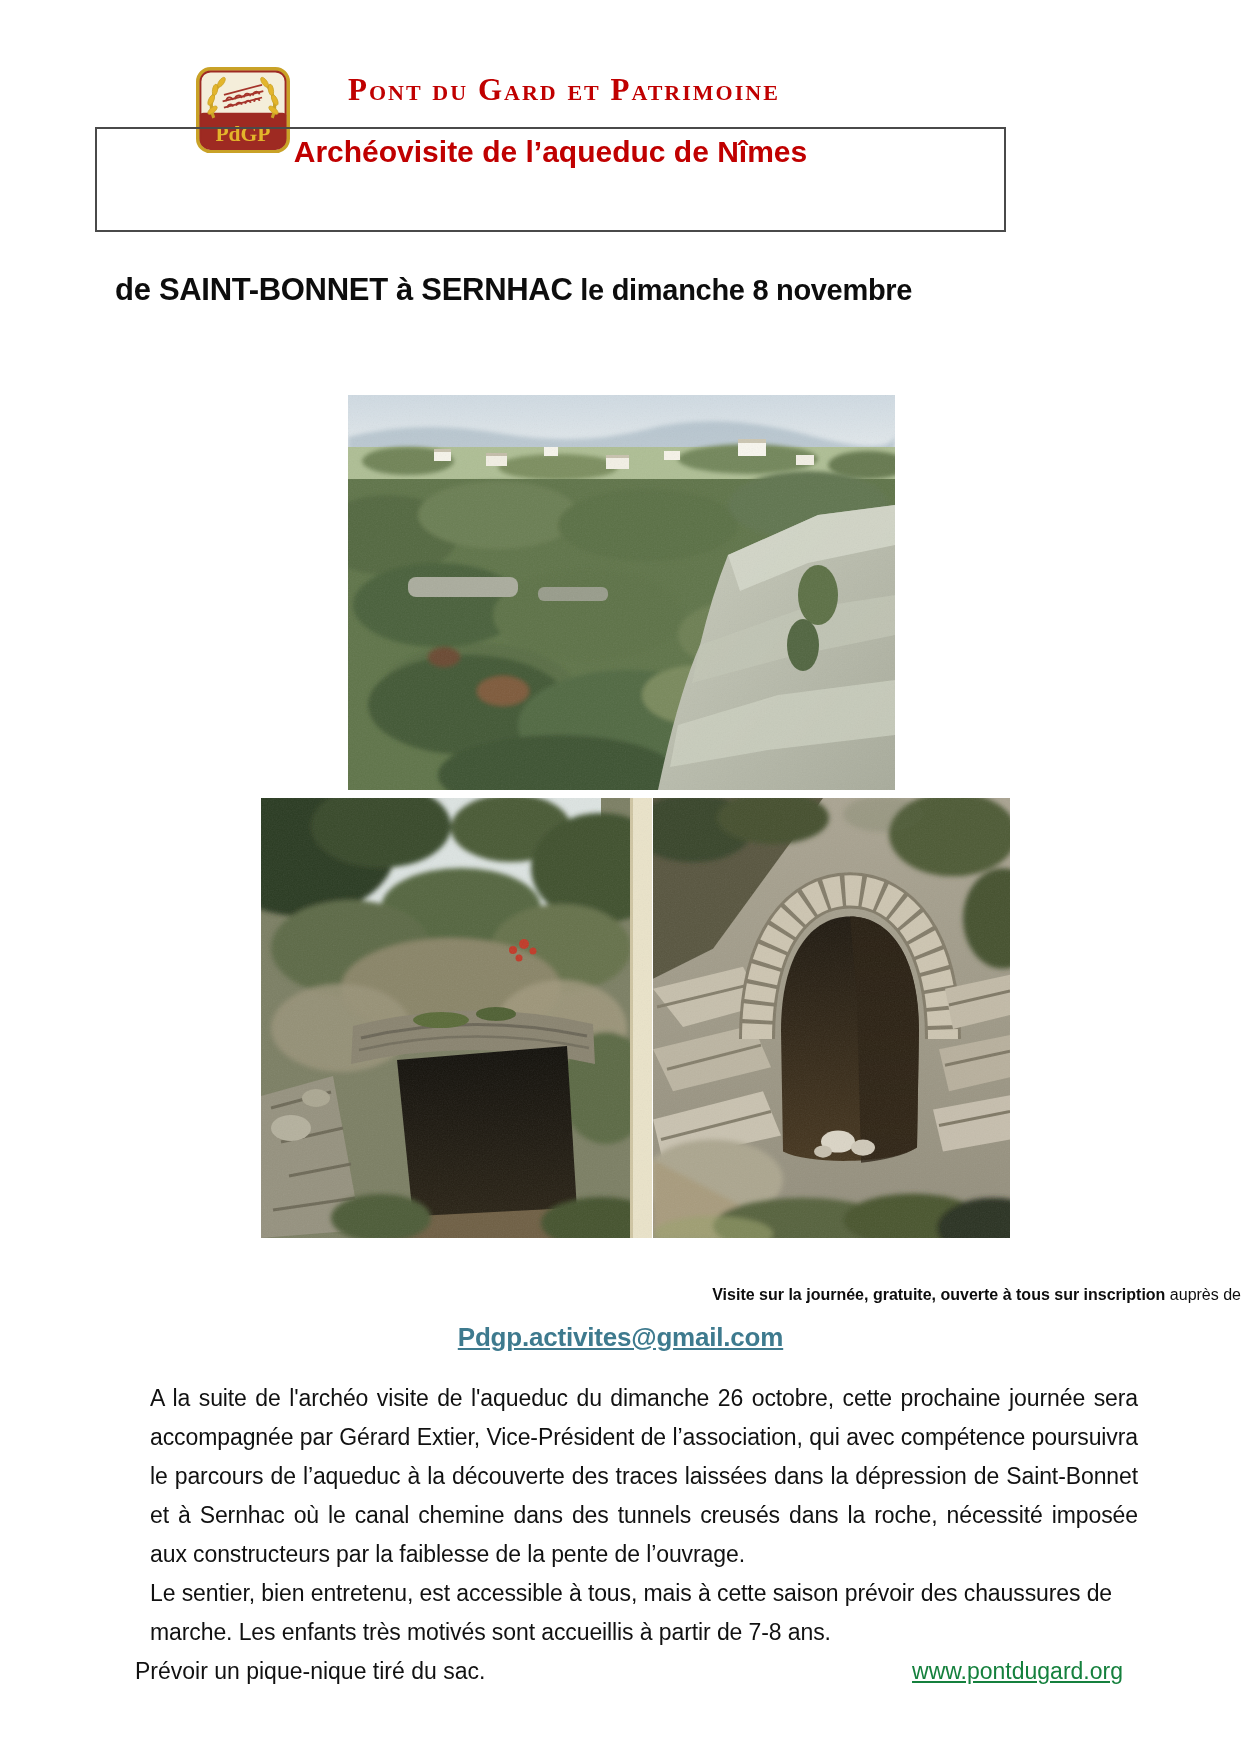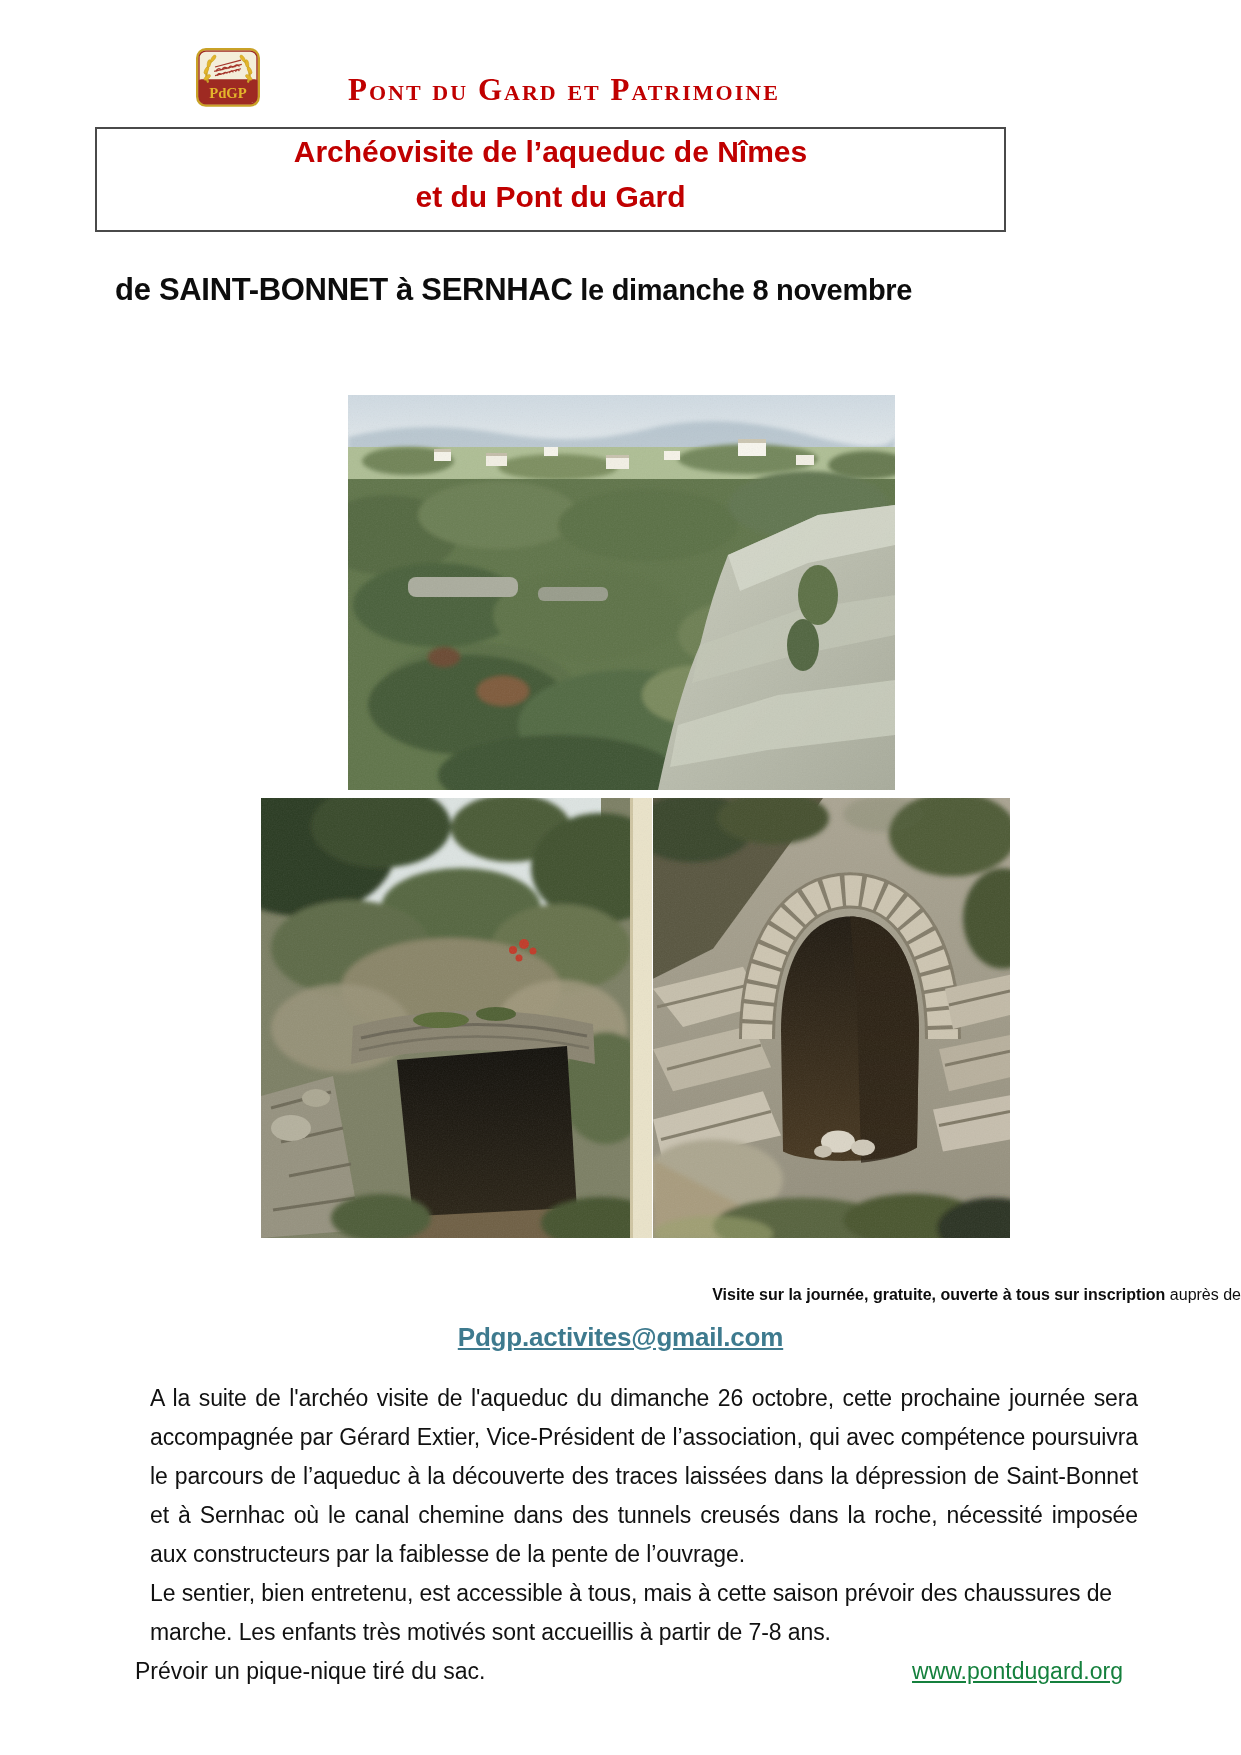--- a/index.html
+++ b/index.html
@@ -6,21 +6,21 @@
   .page{
     position:relative;
     width:1241px;height:1755px;
     margin:0 auto;
     background:#ffffff;
     font-family:"Liberation Sans", sans-serif;
     overflow:hidden;
   }
   
   .logo{
-    position:absolute;left:196px;top:48px;width:64px;height:68px;
+    position:absolute;left:196px;top:67px;width:94px;height:68px;
   }
   .org-title{
     position:absolute;left:348px;top:72px;
     font-family:"Liberation Serif", serif;
     font-variant:small-caps;
     font-weight:bold;
     font-size:31px;
     letter-spacing:2px;
     color:#C00000;
     white-space:nowrap;
@@ -111,21 +111,20 @@
         <path d="M25 32 a2 2 0 0 1 4 -0.8 M32 30.5 a2 2 0 0 1 4 -0.8 M39 29 a2 2 0 0 1 4 -0.8 M46 27.5 a2 2 0 0 1 4 -0.8"></path>
       </g>
       <text x="37" y="58" text-anchor="middle" font-family="Liberation Serif, serif" font-size="17" font-weight="bold" fill="#E3B52B">PdGP</text>
     </svg>
   </div>
 
   <div class="org-title">Pont du Gard et Patrimoine</div>
 
   <div class="banner-box">
     <div class="banner-line">Archéovisite de l’aqueduc de Nîmes</div>
-    <div class="banner-line">et du Pont du Gard</div>
   </div>
 
   <div class="subtitle">
     <span class="route">de SAINT-BONNET à SERNHAC</span><span class="date"> le dimanche 8 novembre</span>
   </div>
 
   <div class="photo photo-top">
     <svg viewBox="0 0 547 395" preserveAspectRatio="none">
       <defs>
         <linearGradient id="skyA" x1="0" y1="0" x2="0" y2="1">

